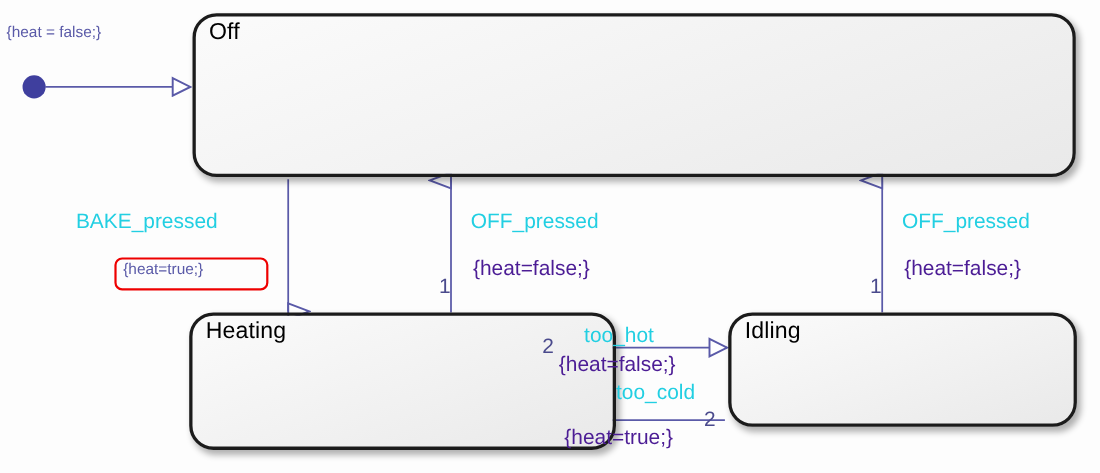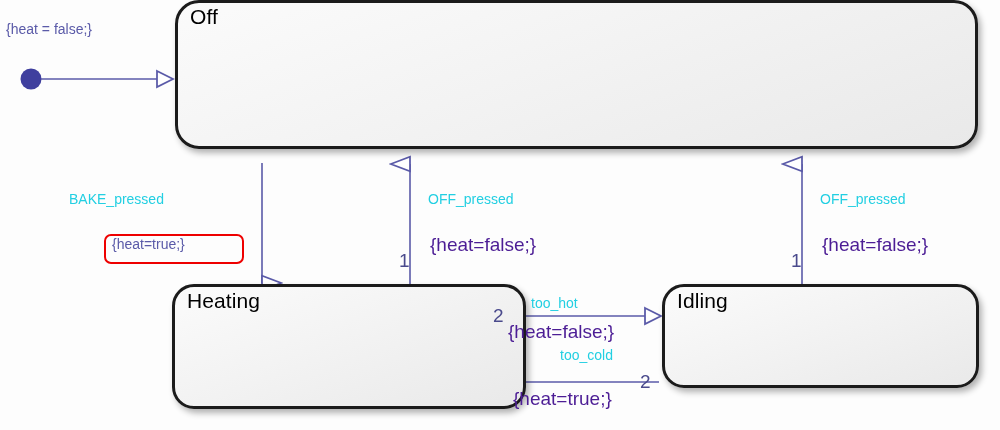--- a/index.html
+++ b/index.html
@@ -31,41 +31,41 @@
   }
   .state-label {
     position: absolute;
     left: 12px;
     top: 2px;
     font-size: 21px;
     color: #000000;
     letter-spacing: 0.1px;
     white-space: nowrap;
   }
-  #state-off   { left: 175px; top: 0;  width: 803px; height: 149px; border-radius: 24px; }
-  #state-heating { left: 172px; top: 284px; width: 354px; height: 125px; }
+  #state-off   { left: 175px; top: 12px;  width: 803px; height: 149px; }
+  #state-heating { left: 172px; top: 284px; width: 388px; height: 125px; }
   #state-idling  { left: 662px; top: 284px; width: 317px; height: 104px; }
 
   
   #transitions {
     position: absolute;
     left: 0; top: 0;
     width: 1000px;
     height: 430px;
     pointer-events: none;
   }
 
   
   .lbl {
     position: absolute;
     white-space: nowrap;
     line-height: 1.05;
   }
   .trigger {
-    font-size: 14px;
+    font-size: 19px;
     color: #22cfe2;
   }
   .action {
     font-size: 19px;
     color: #4c1d95;
   }
   .action-big {
     font-size: 14px;
     color: #5a5aa8;
   }

